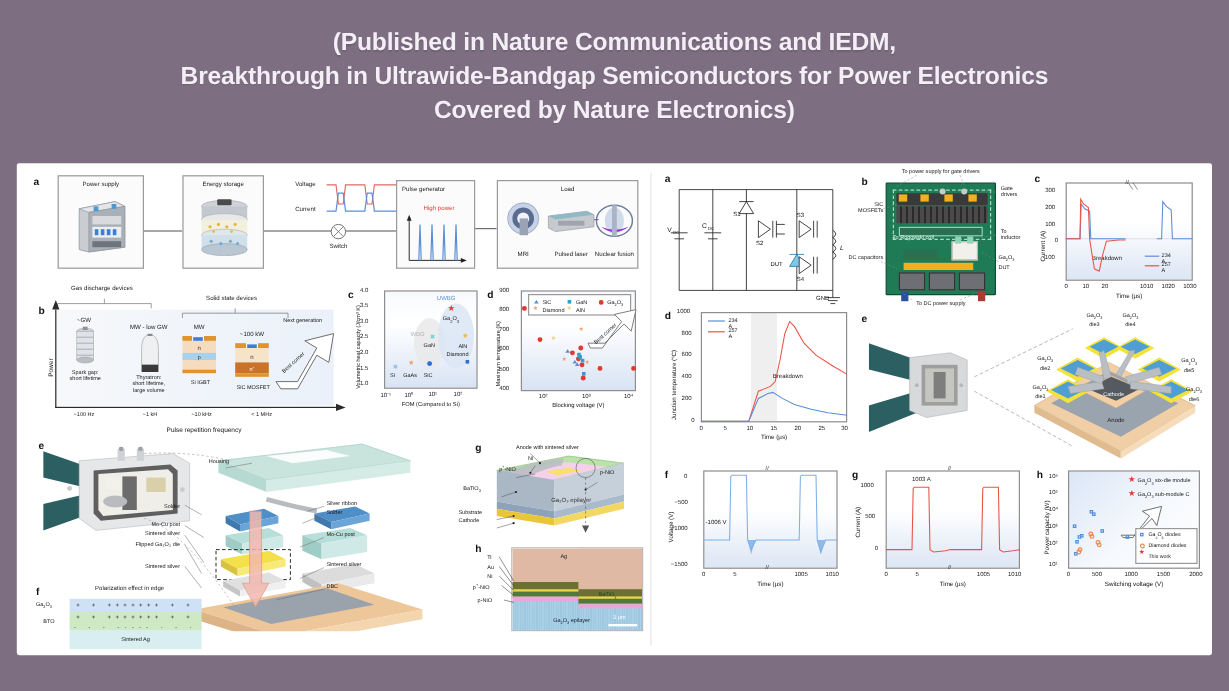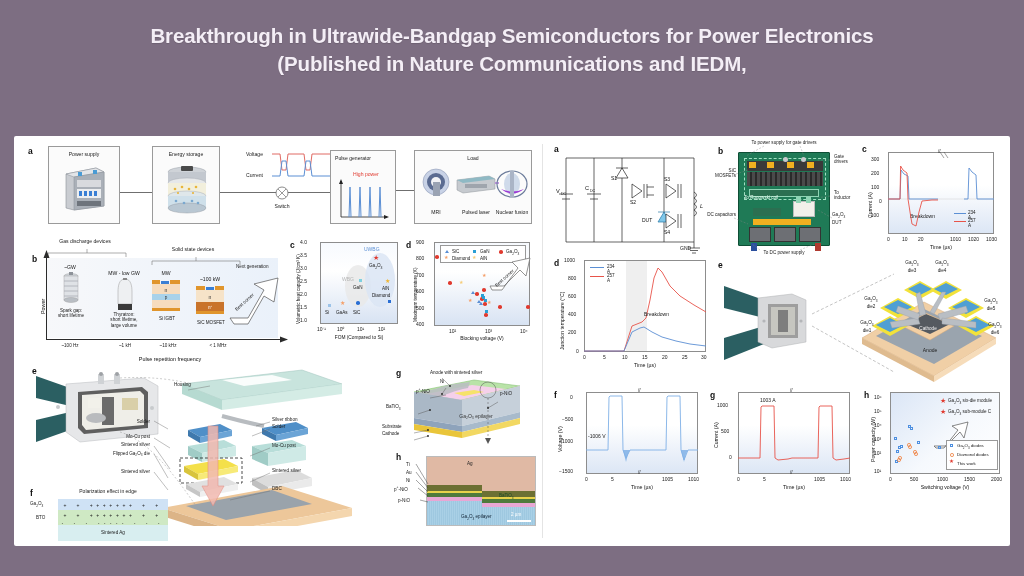--- a/index.html
+++ b/index.html
@@ -57,22 +57,23 @@
   .cir { width:3.6px; height:3.6px; border-radius:50%; }
   .tri { width:0; height:0; border-left:2.1px solid transparent; border-right:2.1px solid transparent; }
   .star { position:absolute; font-size:6px; line-height:1; }
 </style>
 </head>
 <body>
 
 <div id="slide">
 
   <div id="title-block">
+    <span class="ln">(Published in Nature Communications and IEDM,</span>
     <span class="ln">Breakthrough in Ultrawide-Bandgap Semiconductors for Power Electronics</span>
-    <span class="ln">(Published in Nature Communications and IEDM,</span>
+    <span class="ln">Covered by Nature Electronics)</span>
   </div>
 
   <div id="figure">
 
     <div class="divider" style="left:528px; top:8px; width:0.8px; height:394px; background:#e4e4e4;"></div>
 
     <div class="panel" style="left:6px; top:4px; width:516px; height:98px;">
       <div class="plab" style="left:8px; top:6px;">a</div>
 
       <div class="box" style="left:28px; top:6px; width:72px; height:78px;">

